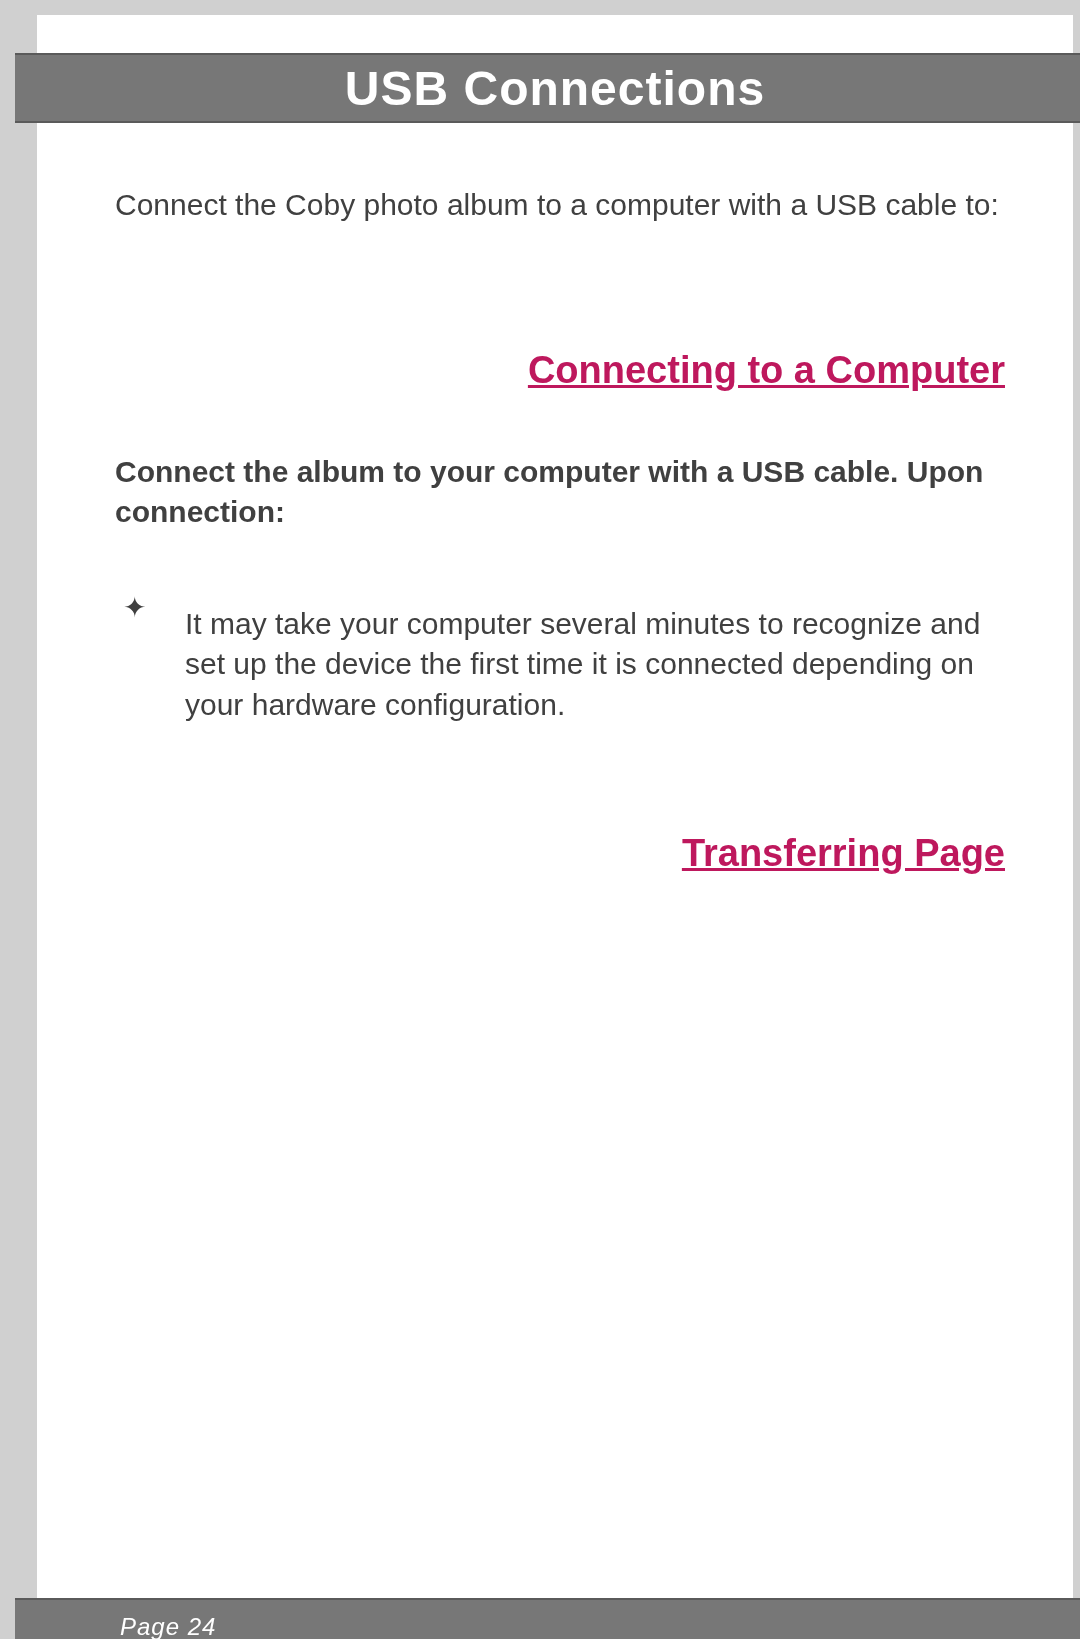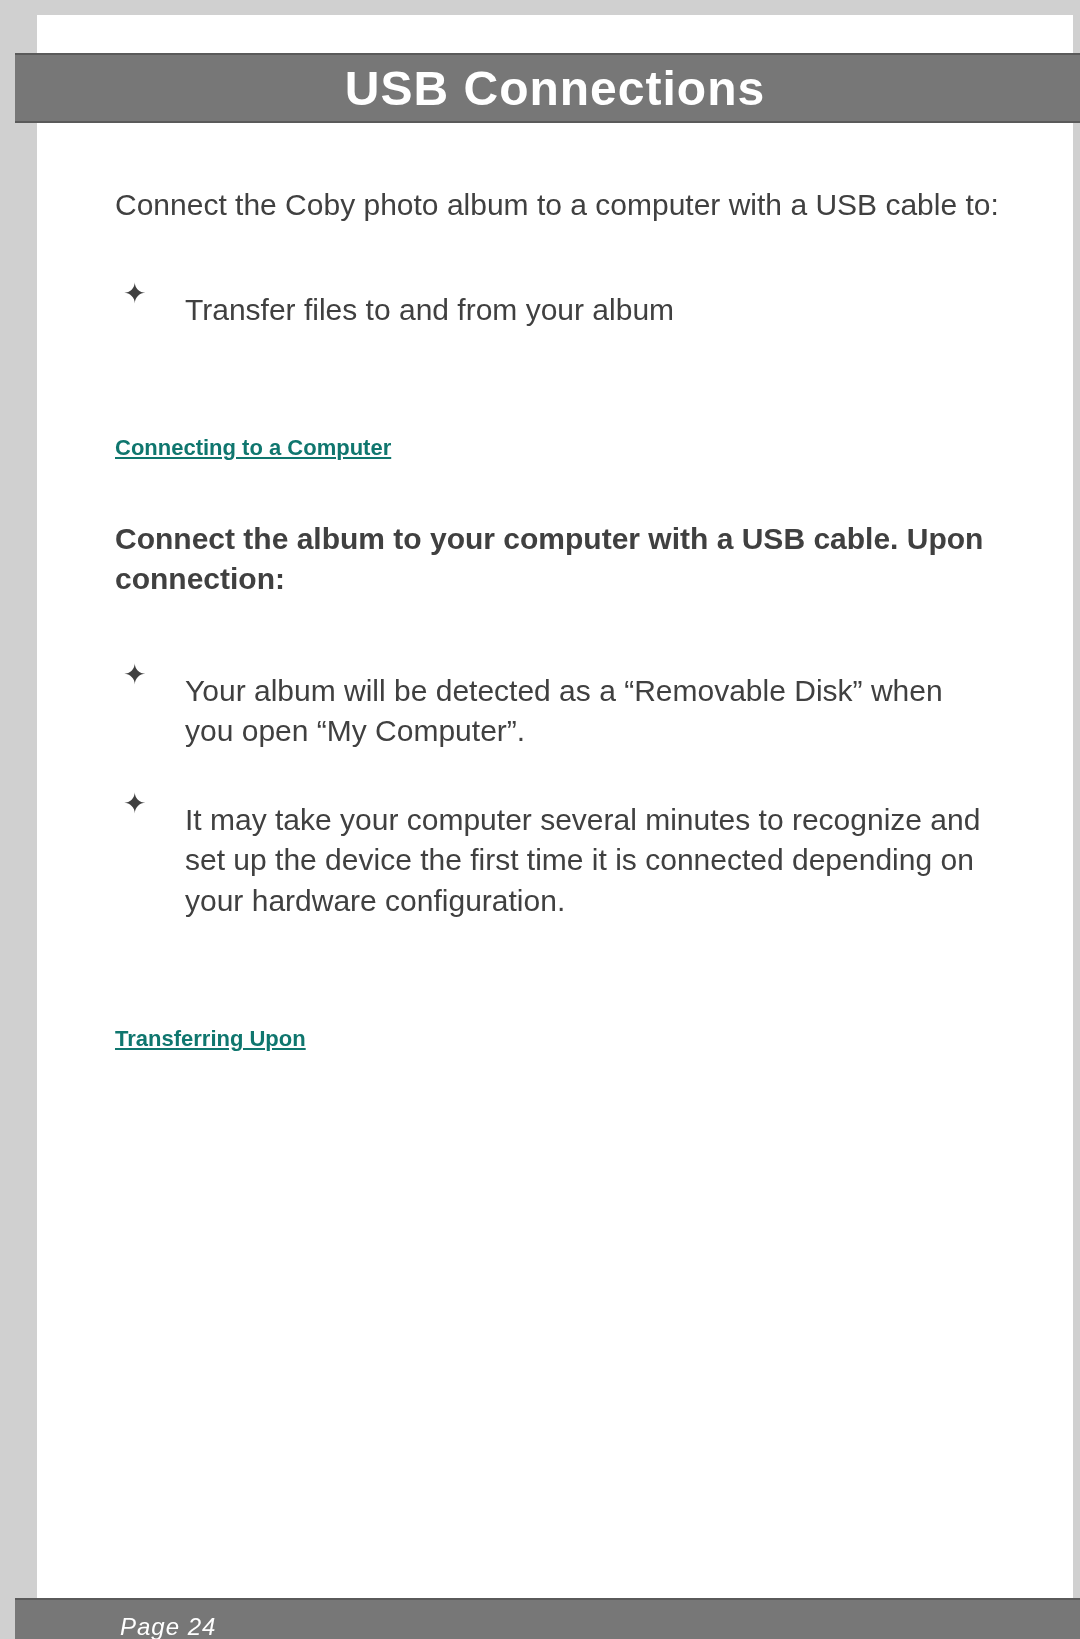--- a/index.html
+++ b/index.html
@@ -59,23 +59,24 @@
       position: absolute;
       left: 8px;
       top: 0;
       font-size: 28px;
       color: #404040;
     }
     .section-heading {
       font-family: "Century Gothic", "Futura", Arial, sans-serif;
       font-weight: bold;
       text-decoration: underline;
-      font-size: 22px;
+      font-size: 38px;
       margin-bottom: 26px;
-      color: #0f766e;
+      color: #be185d;
+      text-align: right;
     }
     .para { margin-bottom: 32px; }
     .para-tight { margin-bottom: 26px; font-weight: bold; }
     .footer {
       position: absolute;
       bottom: 0;
       left: 0;
       width: 1080px;
       height: 56px;
       background: #777777;
@@ -98,29 +99,27 @@
 <div class="page"></div>
 
 <div class="title-bar">
   <h1>USB Connections</h1>
 </div>
 
 <div class="content">
   <p class="intro">Connect the Coby photo album to a computer with a USB cable to:</p>
 
   <ul class="bullet-list">
-    <li>Transfer files to and from your album</li>
   </ul>
 
   <h2 class="section-heading">Connecting to a Computer</h2>
   <p class="para-tight">Connect the album to your computer with a USB cable. Upon connection:</p>
 
   <ul class="bullet-list">
-    <li>Your album will be detected as a “Removable Disk” when you open “My Computer”.</li>
     <li>It may take your computer several minutes to recognize and set up the device the first time it is connected depending on your hardware configuration.</li>
   </ul>
 
-  <h2 class="section-heading">Transferring Upon</h2>
+  <h2 class="section-heading">Transferring Page</h2>
 </div>
 
 <div class="footer">
   <span>Page 24</span>
 </div>
 
 </body></html>

